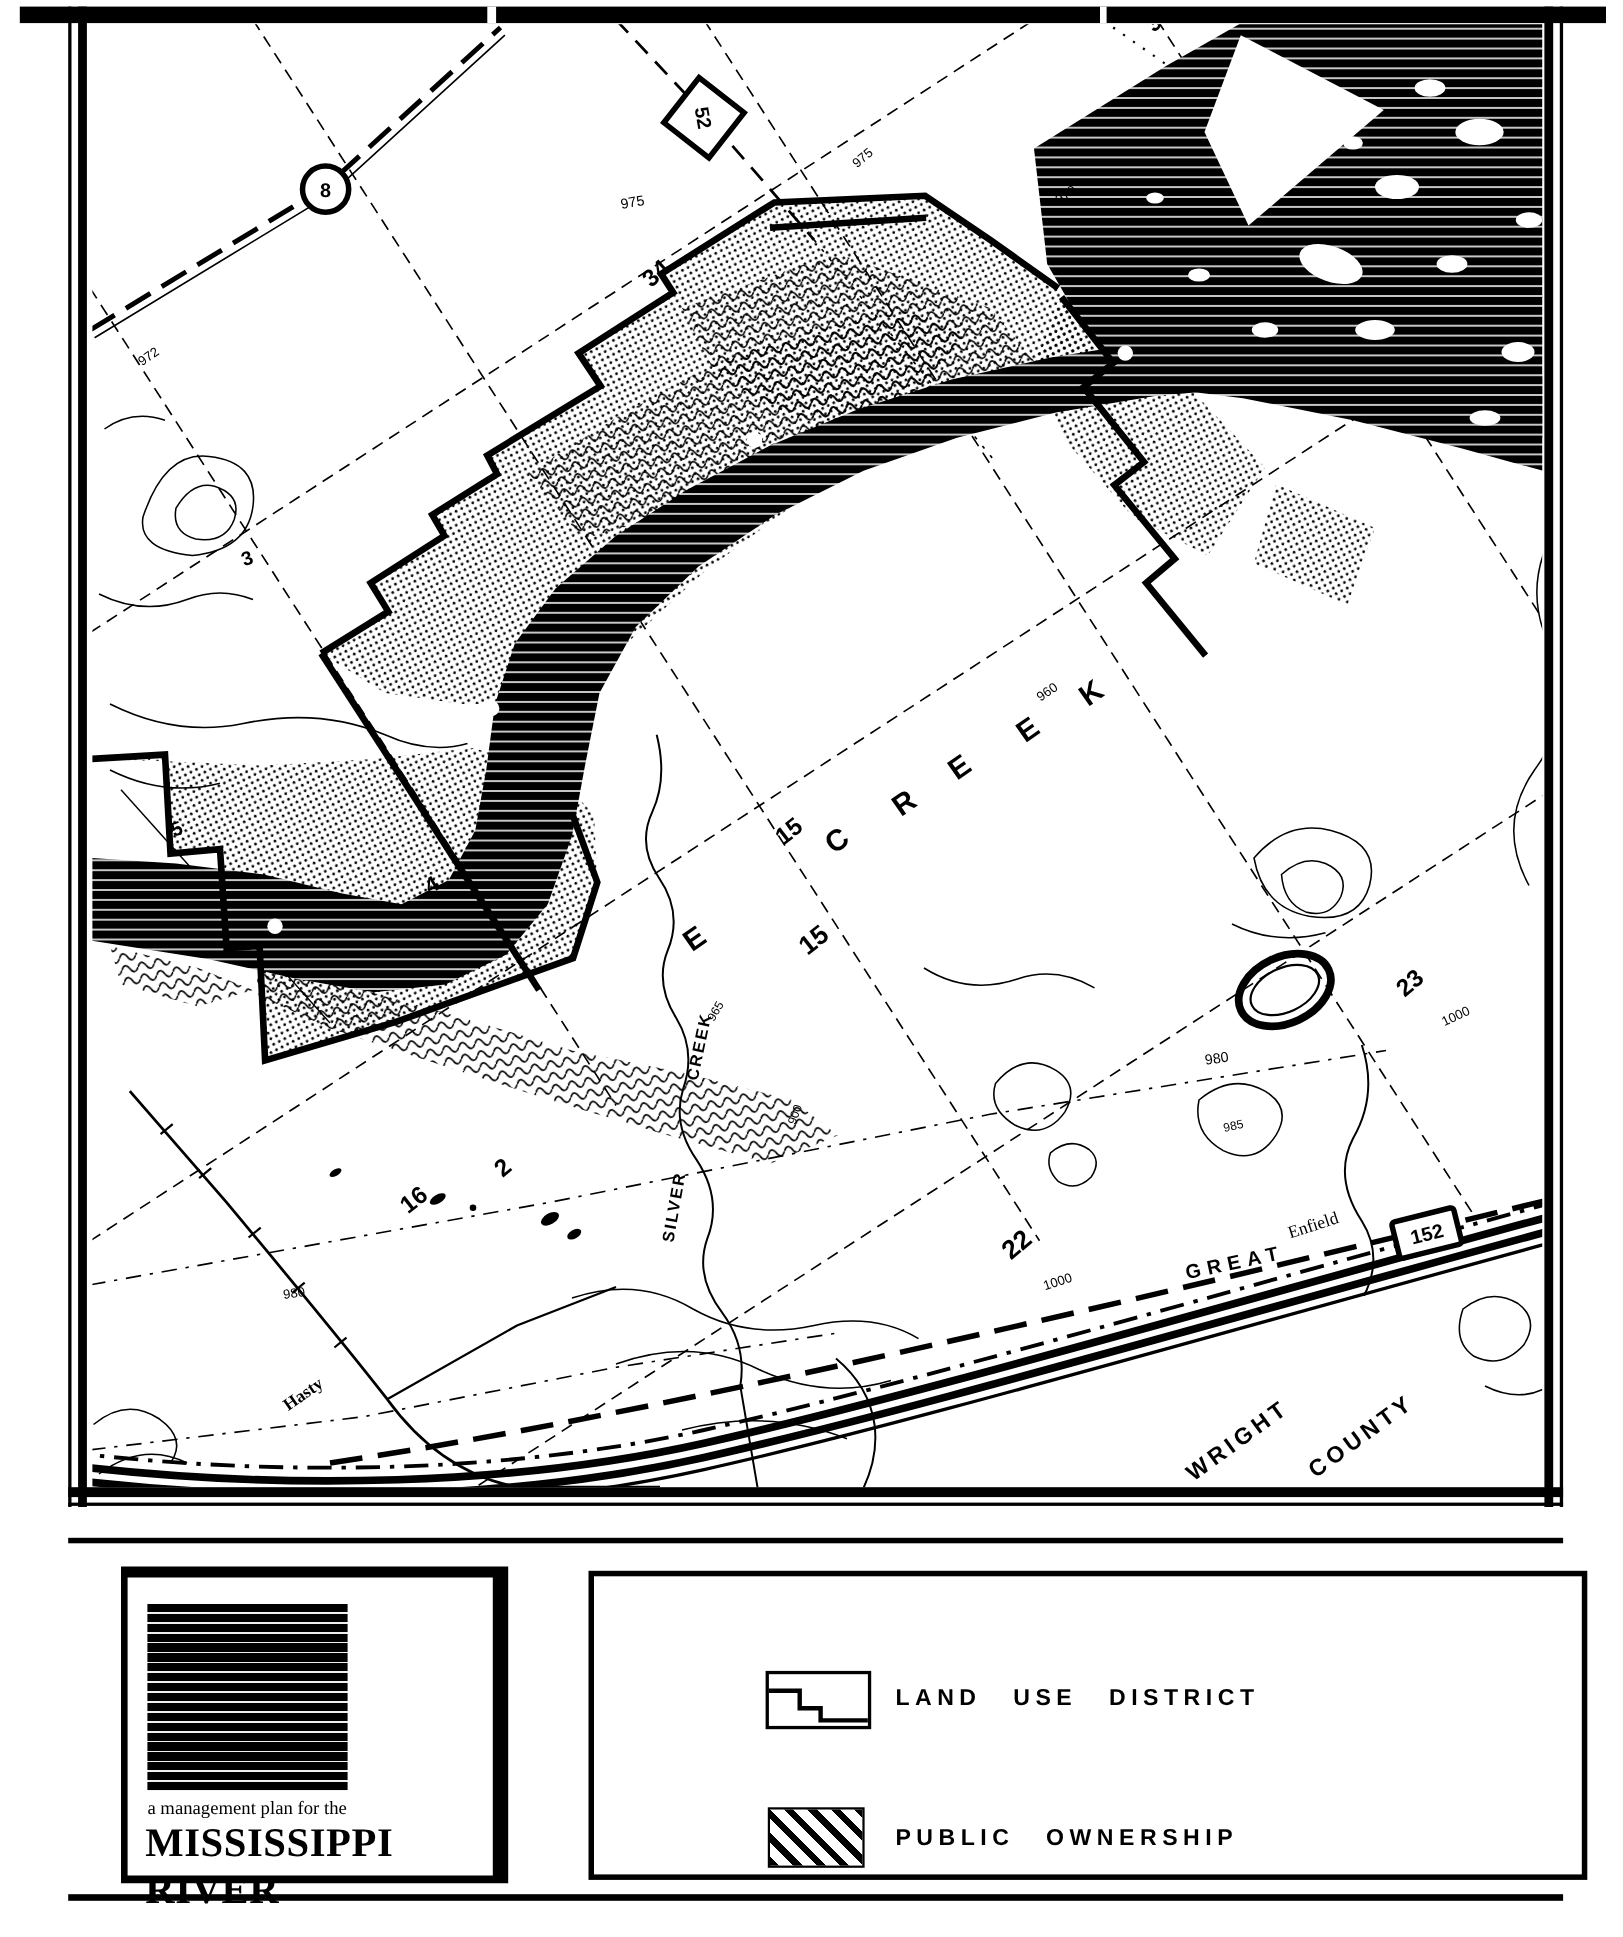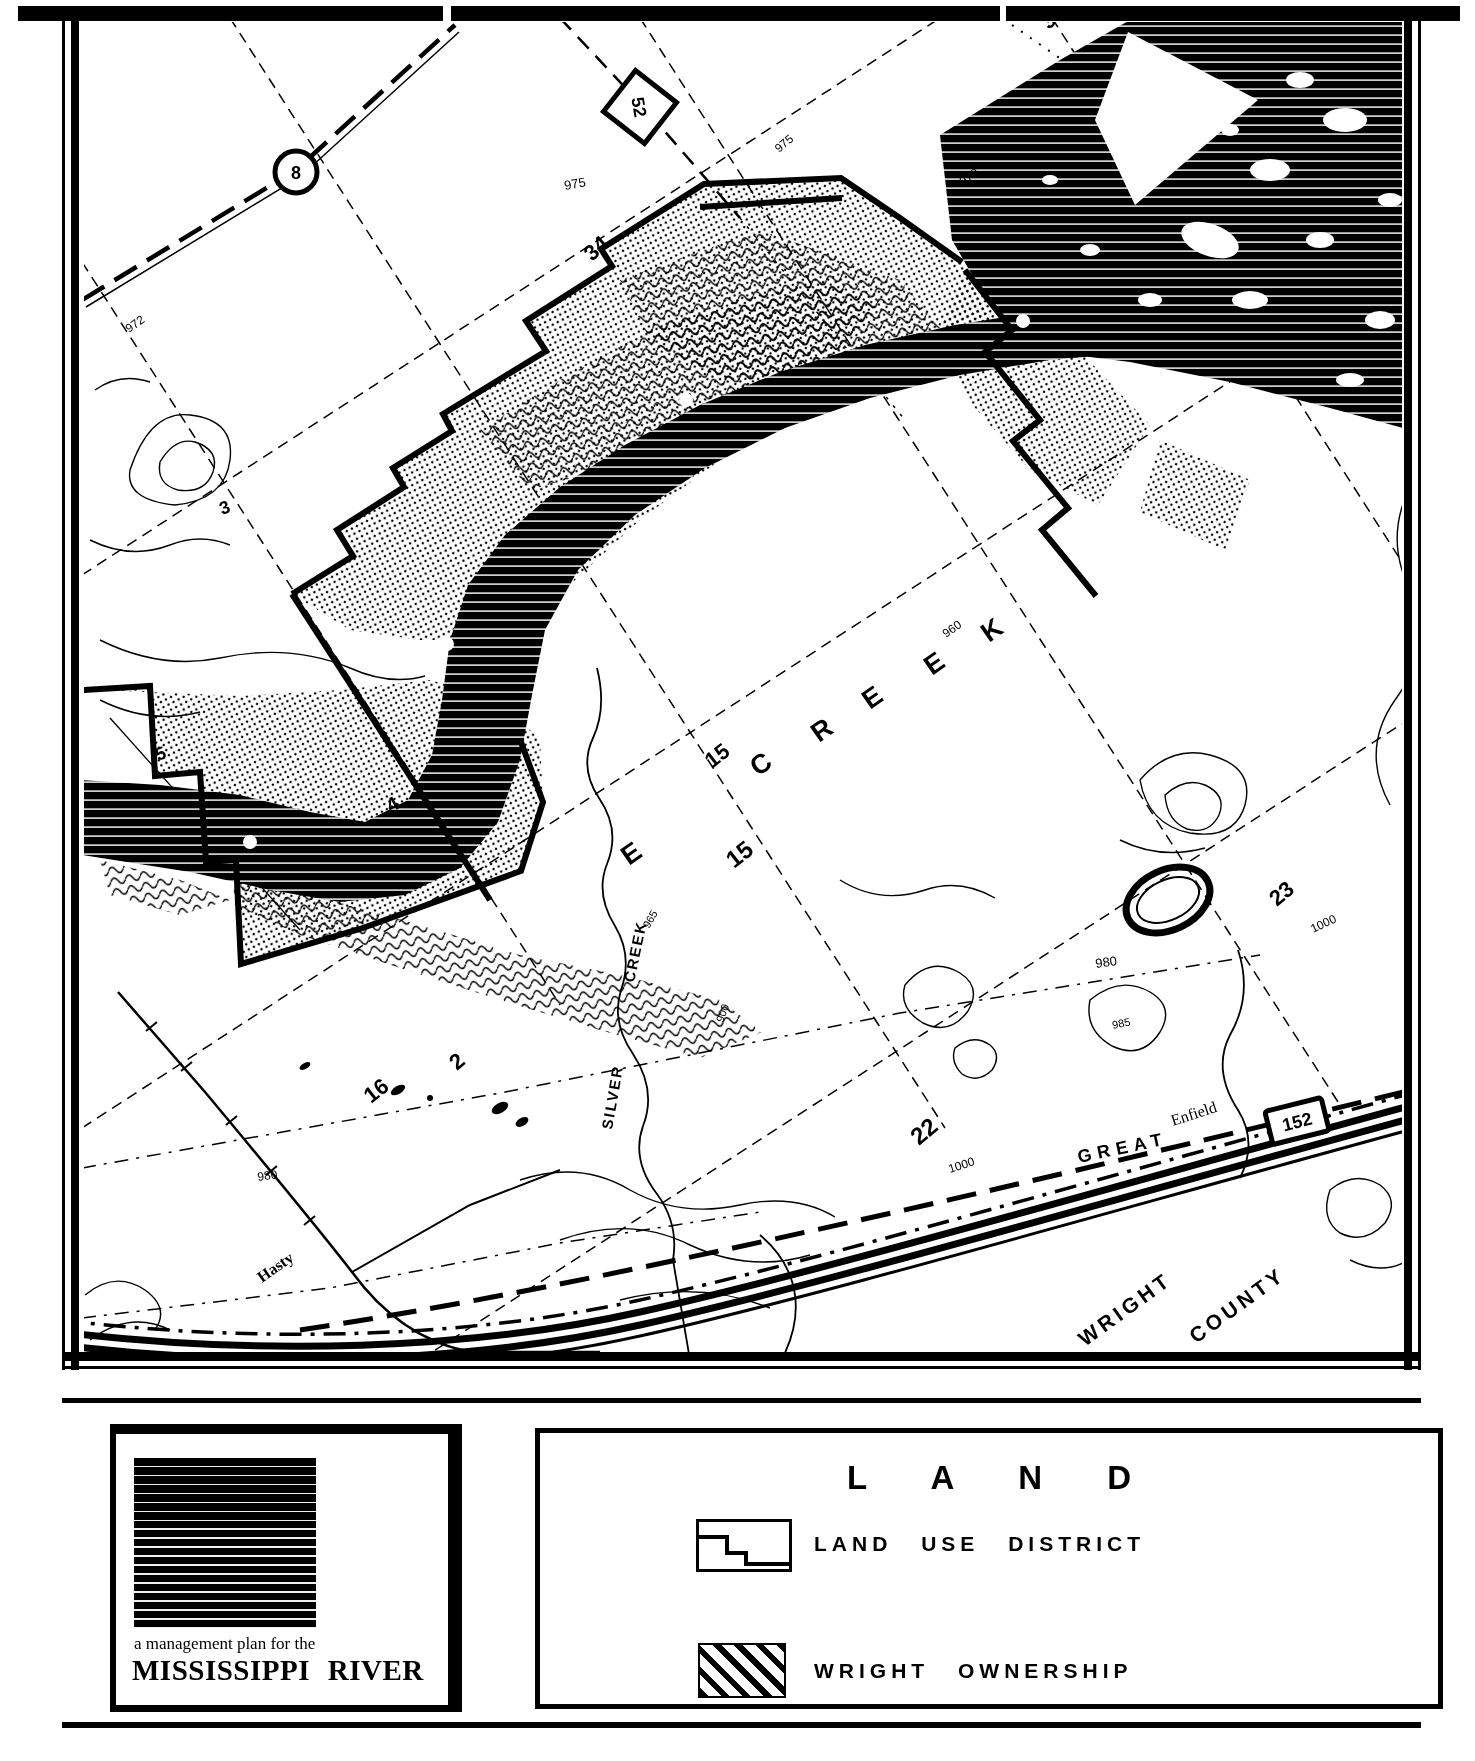--- a/index.html
+++ b/index.html
@@ -3,21 +3,21 @@
 <meta charset="utf-8">
 <style>
   html,body{margin:0;padding:0;background:#fff;}
   body{width:1475px;height:1761px;position:relative;font-family:"Liberation Sans",sans-serif;color:#000;overflow:hidden;}
   #map-svg{position:absolute;left:0;top:0;}
   .panel{position:absolute;background:#fff;border-style:solid;border-color:#000;box-sizing:border-box;}
   #brand-panel{left:110px;top:1424px;width:352px;height:288px;border-width:10px 14px 7px 6px;}
   #brand-square{position:absolute;left:18px;top:24px;width:182px;height:170px;
      background:repeating-linear-gradient(180deg,#000 0 7.5px,#efefef 7.5px 9px);}
   #brand-tagline{position:absolute;left:18px;top:200px;font-family:"Liberation Serif",serif;font-size:17px;}
-  #brand-title{position:absolute;left:16px;top:220px;font-family:"Liberation Serif",serif;font-size:29px;font-weight:bold;letter-spacing:.5px;word-spacing:10px;}
+  #brand-title{position:absolute;left:16px;top:220px;font-family:"Liberation Serif",serif;font-size:37px;font-weight:bold;letter-spacing:.5px;word-spacing:10px;}
   #legend-panel{left:535px;top:1428px;width:908px;height:281px;border-width:5px;}
   #legend-title{position:absolute;left:0;right:0;top:26px;text-align:center;font-size:33px;font-weight:bold;letter-spacing:28px;padding-left:28px;}
   .legend-symbol{position:absolute;box-sizing:border-box;background:#fff;}
   #district-symbol{left:156px;top:86px;width:96px;height:53px;border:3px solid #000;}
   #hatch-symbol{left:158px;top:210px;width:88px;height:55px;border:2px solid #000;
      background:repeating-linear-gradient(45deg,#000 0 6px,#fff 6px 15px);}
   .legend-label{position:absolute;left:274px;font-size:21px;font-weight:bold;letter-spacing:5px;word-spacing:18px;white-space:nowrap;}
   #legend-label-0{top:99px;text-align:right;}
   #legend-label-1{top:226px;}
   svg text{fill:#000;}
@@ -239,24 +239,23 @@
   </g>
 </svg>
 
 <div class="panel" id="brand-panel">
   <div id="brand-square"></div>
   <div id="brand-tagline">a management plan for the</div>
   <div id="brand-title">MISSISSIPPI RIVER</div>
 </div>
 
 <div class="panel" id="legend-panel">
-  <div id="legend-title">L A N D</div>
 
   <div class="legend-symbol" id="district-symbol">
     <svg width="90" height="47" viewBox="0 0 90 47">
       <polyline points="0,15 28,15 28,31 47,31 47,42 90,42" fill="none" stroke="#000" stroke-width="4"></polyline>
     </svg>
   </div>
   <div class="legend-label" id="legend-label-0">LAND USE DISTRICT</div>
 
   <div class="legend-symbol" id="hatch-symbol"></div>
-  <div class="legend-label" id="legend-label-1">WRIGHT OWNERSHIP</div>
+  <div class="legend-label" id="legend-label-1">PUBLIC OWNERSHIP</div>
 </div>
 
 </body></html>

